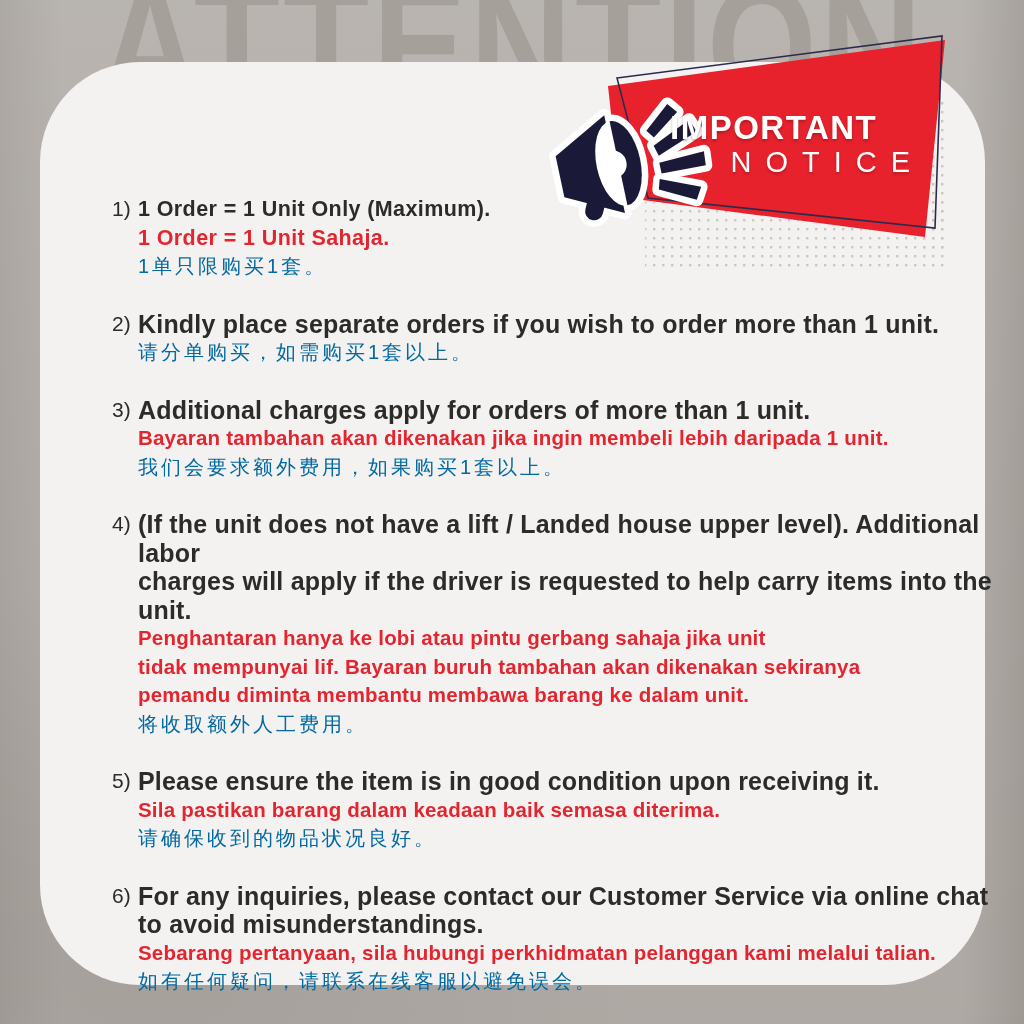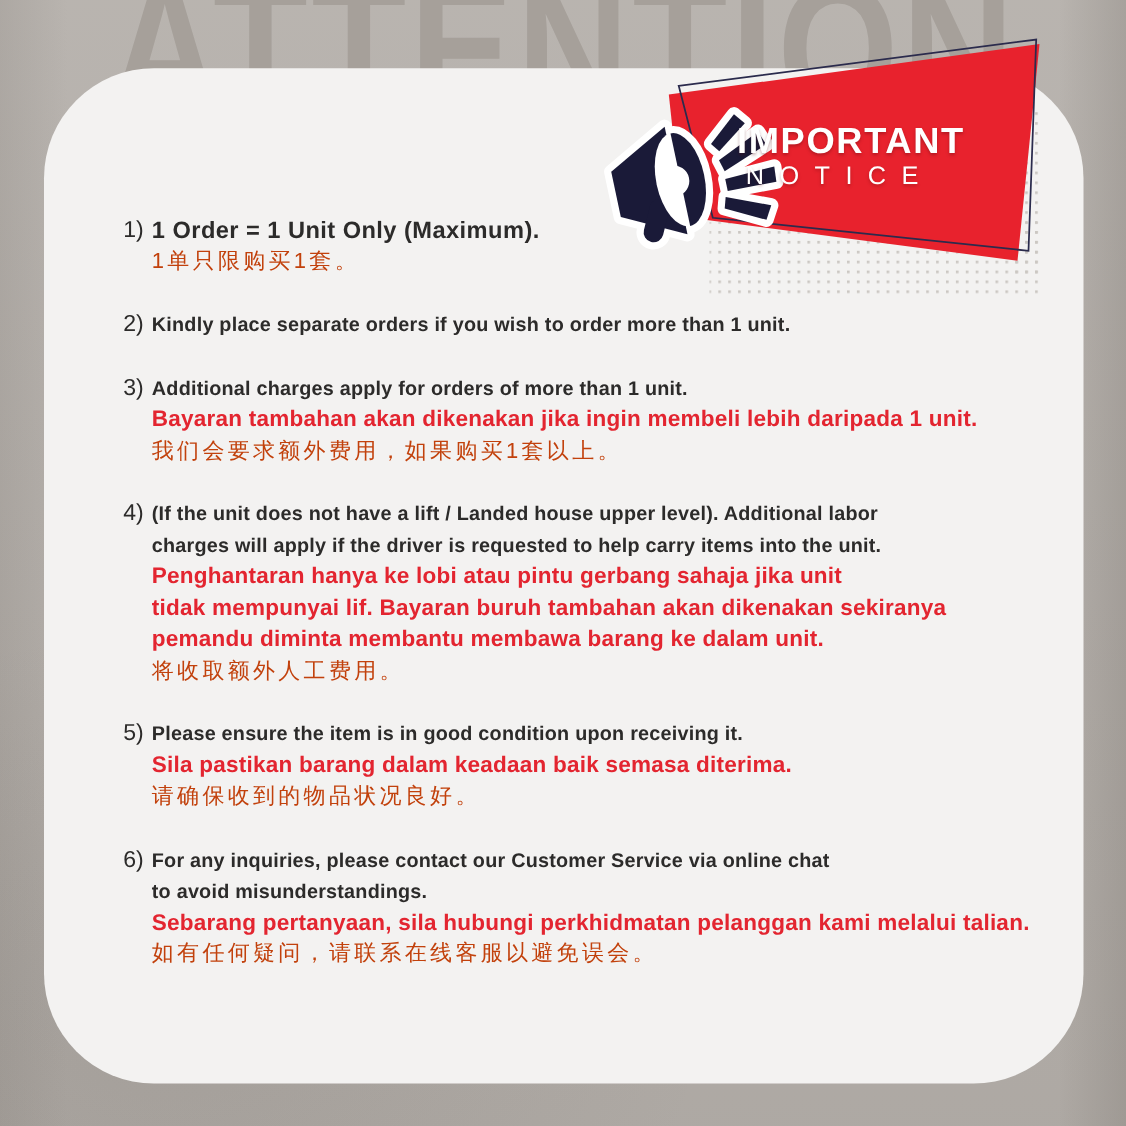--- a/index.html
+++ b/index.html
@@ -25,57 +25,59 @@
     background:#f3f2f1;border-radius:100px;
   }
   .content{position:absolute;left:72px;top:133px;width:880px;}
   .item{display:flex;margin-bottom:29px;}
   .item .num{
     flex:0 0 26px;font-weight:300;font-size:21px;color:#2c2b2a;
     line-height:28.5px;letter-spacing:0;
   }
   .item .lines{flex:1;}
   .item .lines p{margin:0;line-height:28.5px;}
-  .line-en{font-size:18px;font-weight:700;color:#2c2b2a;letter-spacing:.2px;}
+  .line-en{font-size:25px;font-weight:700;color:#2c2b2a;letter-spacing:.2px;}
   .line-ms{font-size:20.5px;font-weight:700;color:#e32530;letter-spacing:.2px;}
-  .line-zh{font-size:20px;font-weight:500;color:#c2410c;letter-spacing:3px;}
+  .line-zh{font-size:20px;font-weight:500;color:#0369a1;letter-spacing:3px;}
   .item-1 .line-en,.item-1 .line-ms{font-size:21.5px;letter-spacing:.4px;}
   .banner{position:absolute;left:545px;top:30px;width:430px;height:245px;}
   .banner svg{position:absolute;left:0;top:0;}
   .banner-title{
     position:absolute;left:125px;top:79px;width:270px;text-align:left;
     color:#ffffff;font-size:33px;font-weight:800;letter-spacing:1.5px;
     text-shadow:0 2px 3px rgba(80,10,14,.35);white-space:nowrap;
   }
   .banner-sub{
-    position:absolute;left:119px;top:116px;width:270px;text-align:left;
-    color:#ffffff;font-size:23px;font-weight:500;letter-spacing:14px;
+    position:absolute;left:109px;top:116px;width:270px;text-align:right;
+    color:#ffffff;font-size:29px;font-weight:500;letter-spacing:14px;
     text-indent:14px;text-shadow:0 2px 3px rgba(80,10,14,.3);white-space:nowrap;
   }
 </style>
 </head>
 <body>
 
 <div class="bg-shade"></div>
 
 <div class="watermark">ATTENTION</div>
 
 <div class="card">
   <div class="content" id="notice-list">
       <div class="item item-1">
         <span class="num">1)</span>
         <div class="lines">
           <p class="line-en">1 Order = 1 Unit Only (Maximum).</p>
+          <p class="line-ms">1 Order = 1 Unit Sahaja.</p>
           <p class="line-zh">1单只限购买1套。</p>
         </div>
       </div>
       <div class="item item-2">
         <span class="num">2)</span>
         <div class="lines">
           <p class="line-en">Kindly place separate orders if you wish to order more than 1 unit.</p>
+          <p class="line-zh">请分单购买，如需购买1套以上。</p>
         </div>
       </div>
       <div class="item item-3">
         <span class="num">3)</span>
         <div class="lines">
           <p class="line-en">Additional charges apply for orders of more than 1 unit.</p>
           <p class="line-ms">Bayaran tambahan akan dikenakan jika ingin membeli lebih daripada 1 unit.</p>
           <p class="line-zh">我们会要求额外费用，如果购买1套以上。</p>
         </div>
       </div>

